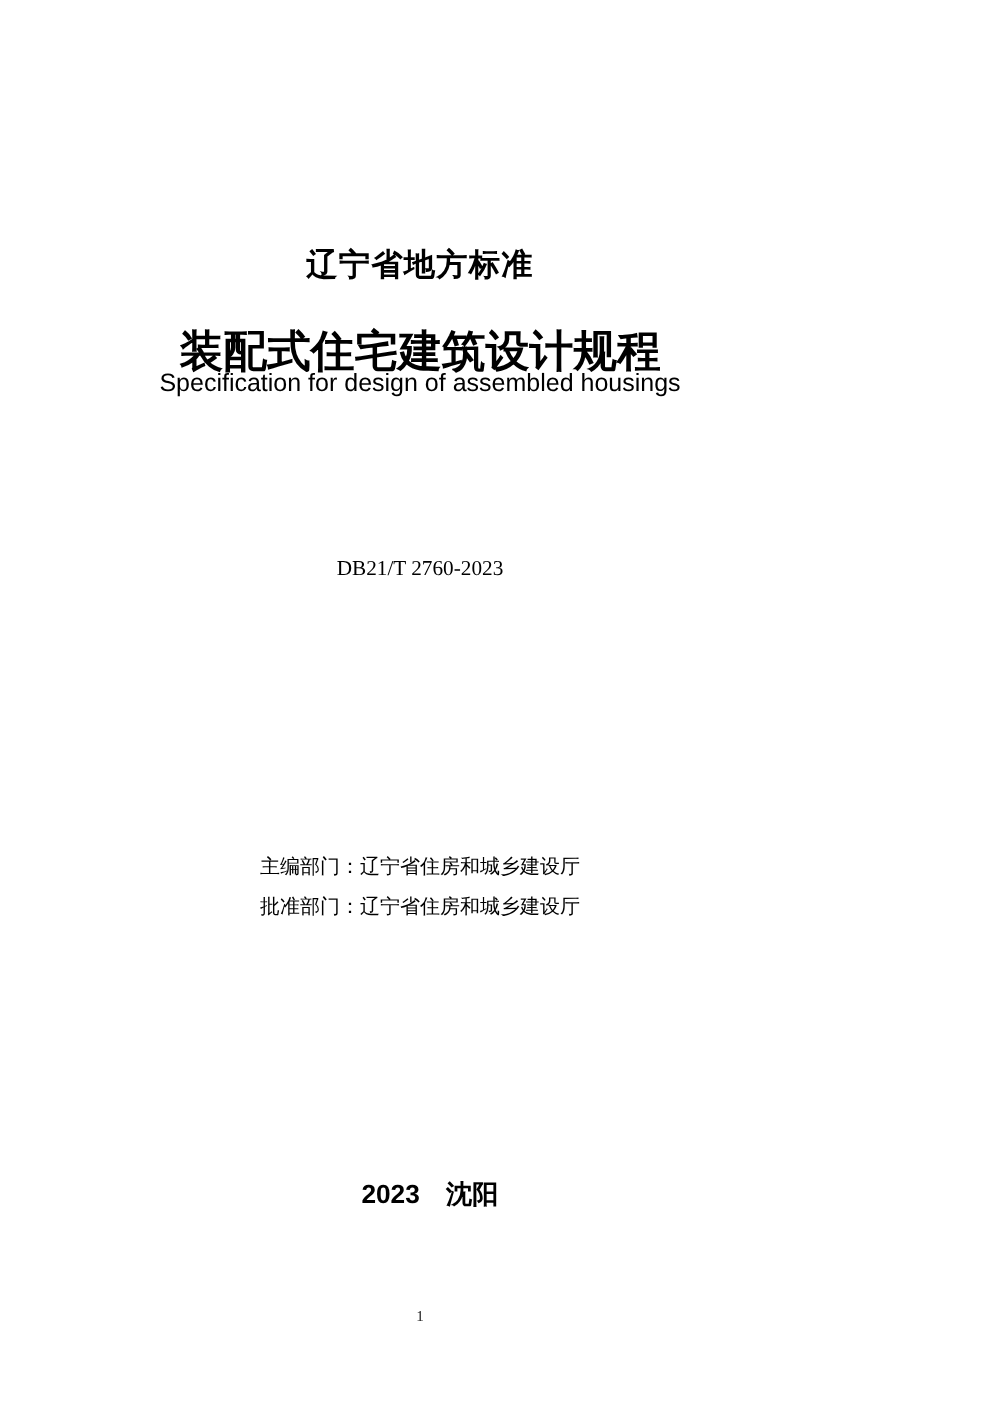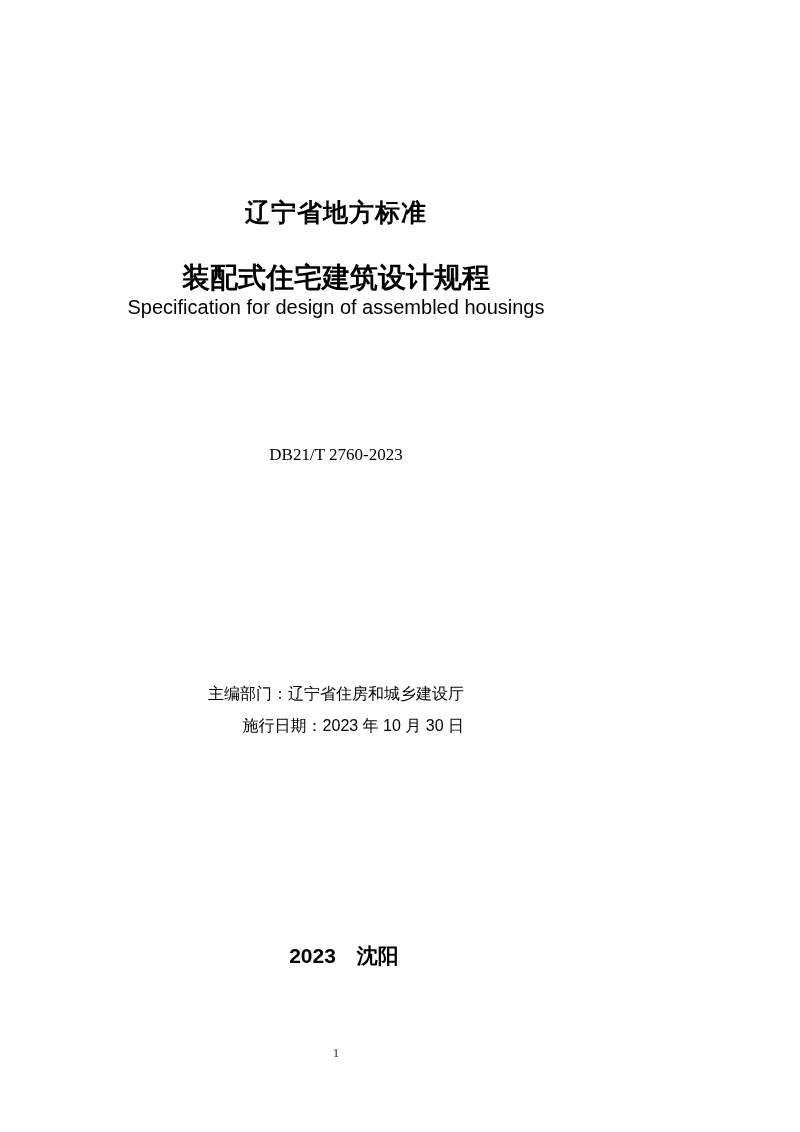--- a/index.html
+++ b/index.html
@@ -29,21 +29,21 @@
     font-family: "Liberation Sans", "DejaVu Sans", sans-serif;
     font-weight: bold;
     font-size: 25px;
     line-height: 1.1;
     letter-spacing: 1px;
   }
   .title-cn {
     top: 263px;
     font-family: "Liberation Sans", "DejaVu Sans", sans-serif;
     font-weight: bold;
-    font-size: 28px;
+    font-size: 35px;
     line-height: 1.1;
   }
   .title-en {
     top: 295px;
     font-family: Liberation Sans, sans-serif;
     font-size: 20px;
     line-height: 1.2;
   }
   .std-number {
     top: 445px;
@@ -94,21 +94,21 @@
 
   <div class="centered title-cn">装配式住宅建筑设计规程</div>
 
   <div class="centered title-en">Specification for design of assembled housings</div>
 
   <div class="centered std-number">DB21/T 2760-2023</div>
 
   <div class="info-block">
     <div class="info-inner">
       <div class="info-line"><span>主编部门：</span><span>辽宁省住房和城乡建设厅</span></div>
-      <div class="info-line"><span>施行日期：</span><span>2023 年 10 月 30 日</span></div>
+      <div class="info-line"><span>批准部门：</span><span>辽宁省住房和城乡建设厅</span></div>
     </div>
   </div>
 
   <div class="centered pub-line">2023　沈阳</div>
 
   <div class="centered page-number">1</div>
 
 </div>
 
 </body></html>

